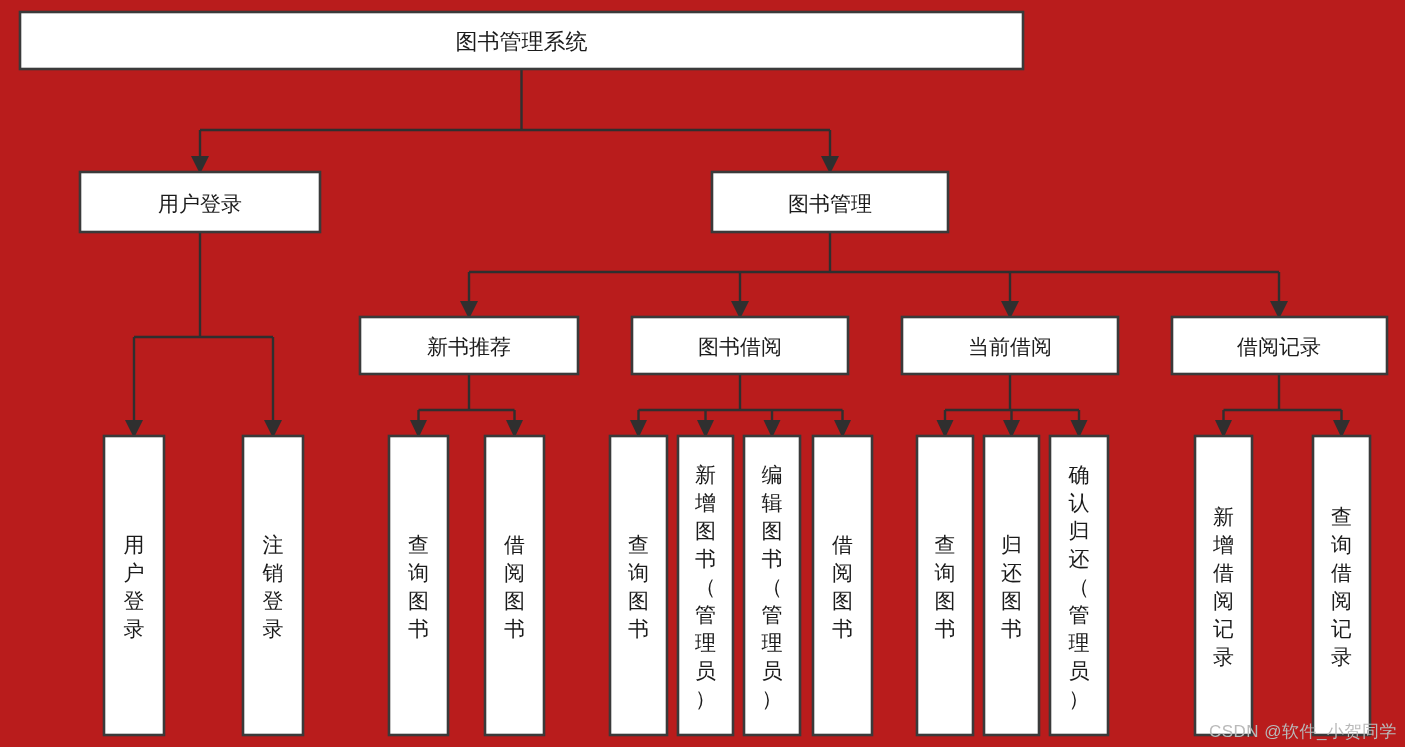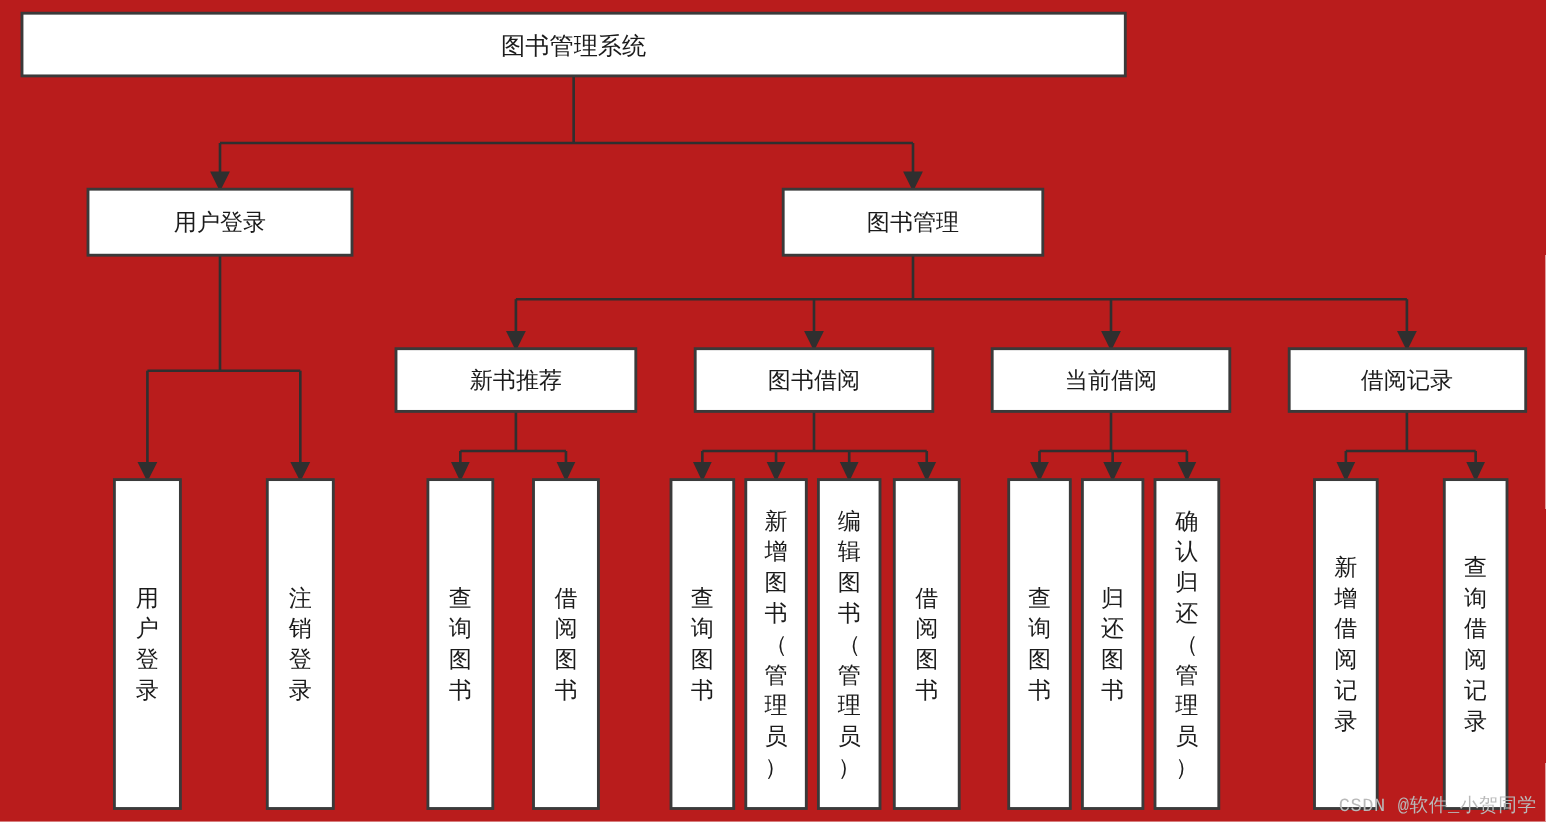--- a/index.html
+++ b/index.html
@@ -64,21 +64,21 @@
     fill: #1b1b1b;
     font-family: "Liberation Sans", "DejaVu Sans", sans-serif;
     font-size: 21px;
     text-anchor: middle;
     dominant-baseline: central;
   }
   .watermark {
     position: absolute;
     right: 8px;
     bottom: 4px;
-    font-family: Liberation Mono, monospace;
+    font-family: Liberation Sans, sans-serif;
     font-size: 17px;
     color: #b9b9b9;
     letter-spacing: 0.5px;
     white-space: nowrap;
     user-select: none;
     margin-left: 24px;
   }
 </style>
 </head>
 <body>

